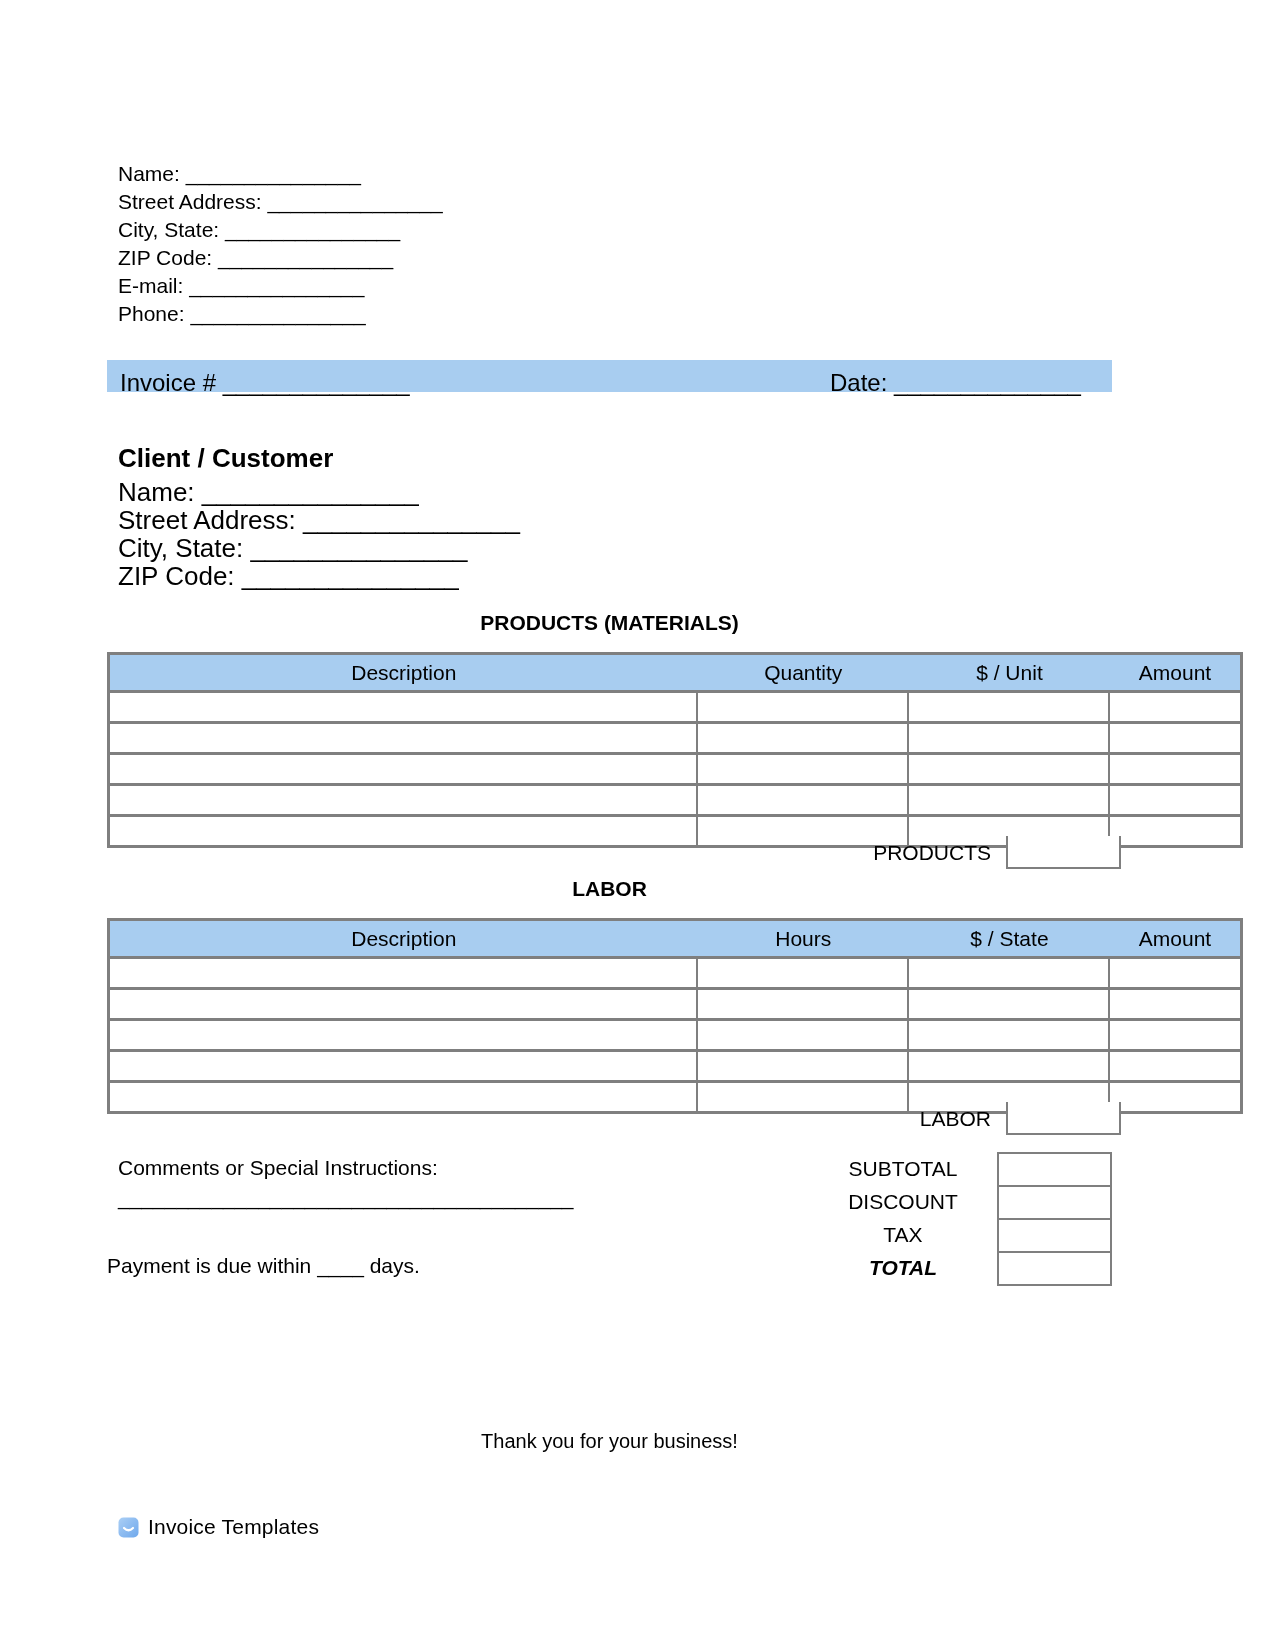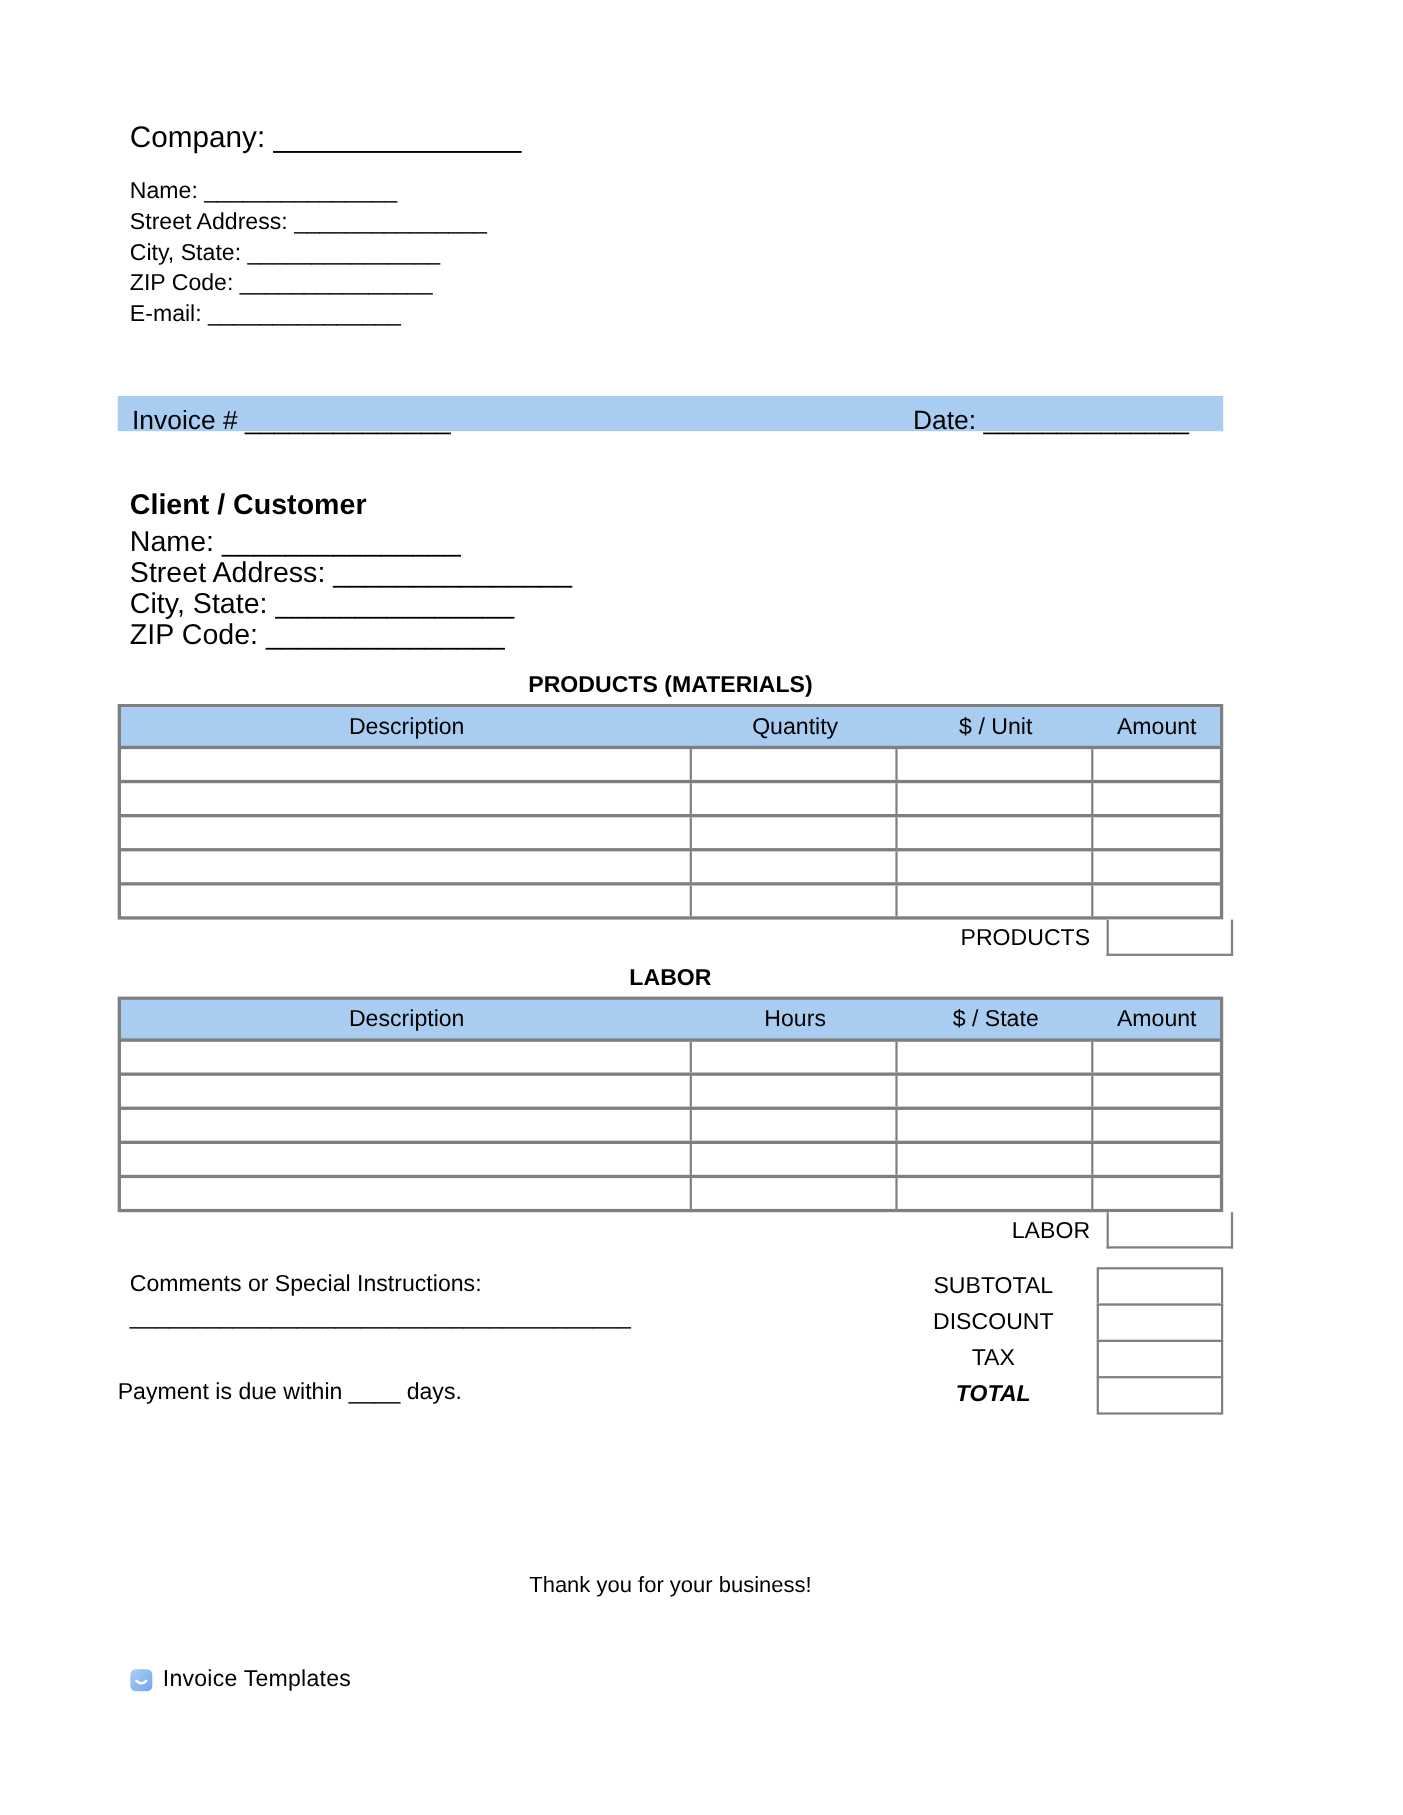--- a/index.html
+++ b/index.html
@@ -32,21 +32,21 @@
   
   .client-block{position:absolute;left:118px;top:444px;font-size:26px;line-height:28px;}
   .client-heading{font-weight:bold;margin-bottom:6px;}
 
   
   .section-title{position:absolute;left:107px;width:1005px;text-align:center;font-weight:bold;font-size:21px;}
   .title-products{top:611px;}
   .title-labor{top:877px;}
 
   
-  .itable{position:absolute;left:107px;width:1005px;border:3px solid var(--border-gray);box-sizing:border-box;background:#fff;}
+  .itable{position:absolute;left:107px;width:1136px;border:3px solid var(--border-gray);box-sizing:border-box;background:#fff;margin-top:12px;}
   .table-products{top:640px;}
   .table-labor{top:906px;}
   .thead{
     display:grid;grid-template-columns:52% 18.7% 17.8% 11.5%;
     background:var(--accent-blue);height:35px;border-bottom:3px solid var(--border-gray);
     align-items:center;text-align:center;font-size:21px;
   }
   .trow{display:grid;grid-template-columns:52% 18.7% 17.8% 11.5%;height:28px;border-bottom:3px solid var(--border-gray);}
   .trow:last-child{border-bottom:0;}
   .tcell{border-right:2px solid var(--border-gray);}
@@ -74,28 +74,28 @@
   
   .thanks{position:absolute;left:107px;top:1430px;width:1005px;text-align:center;font-size:20px;}
   .footer-brand{position:absolute;left:118px;top:1515px;display:flex;align-items:center;}
   .brand-text{font-size:21px;color:#000000;margin-left:9px;letter-spacing:0.2px;}
 </style>
 </head>
 <body>
 
 <div class="page">
 
-  <div class="company-label"><span>Company:</span> <span>_______________</span></div>
 
   <div class="company-fields">
     <div class="field-row"><span>Name:</span> <span>_______________</span></div>
     <div class="field-row"><span>Street Address:</span> <span>_______________</span></div>
     <div class="field-row"><span>City, State:</span> <span>_______________</span></div>
     <div class="field-row"><span>ZIP Code:</span> <span>_______________</span></div>
     <div class="field-row"><span>E-mail:</span> <span>_______________</span></div>
+    <div class="field-row"><span>Phone:</span> <span>_______________</span></div>
   </div>
 
 
   <div class="invoice-bar">
     <div class="inv"><span>Invoice #</span> <span>______________</span></div>
     <div class="date"><span>Date:</span> <span>______________</span></div>
   </div>
 
   <div class="client-block">
     <div class="client-heading">Client / Customer</div>

